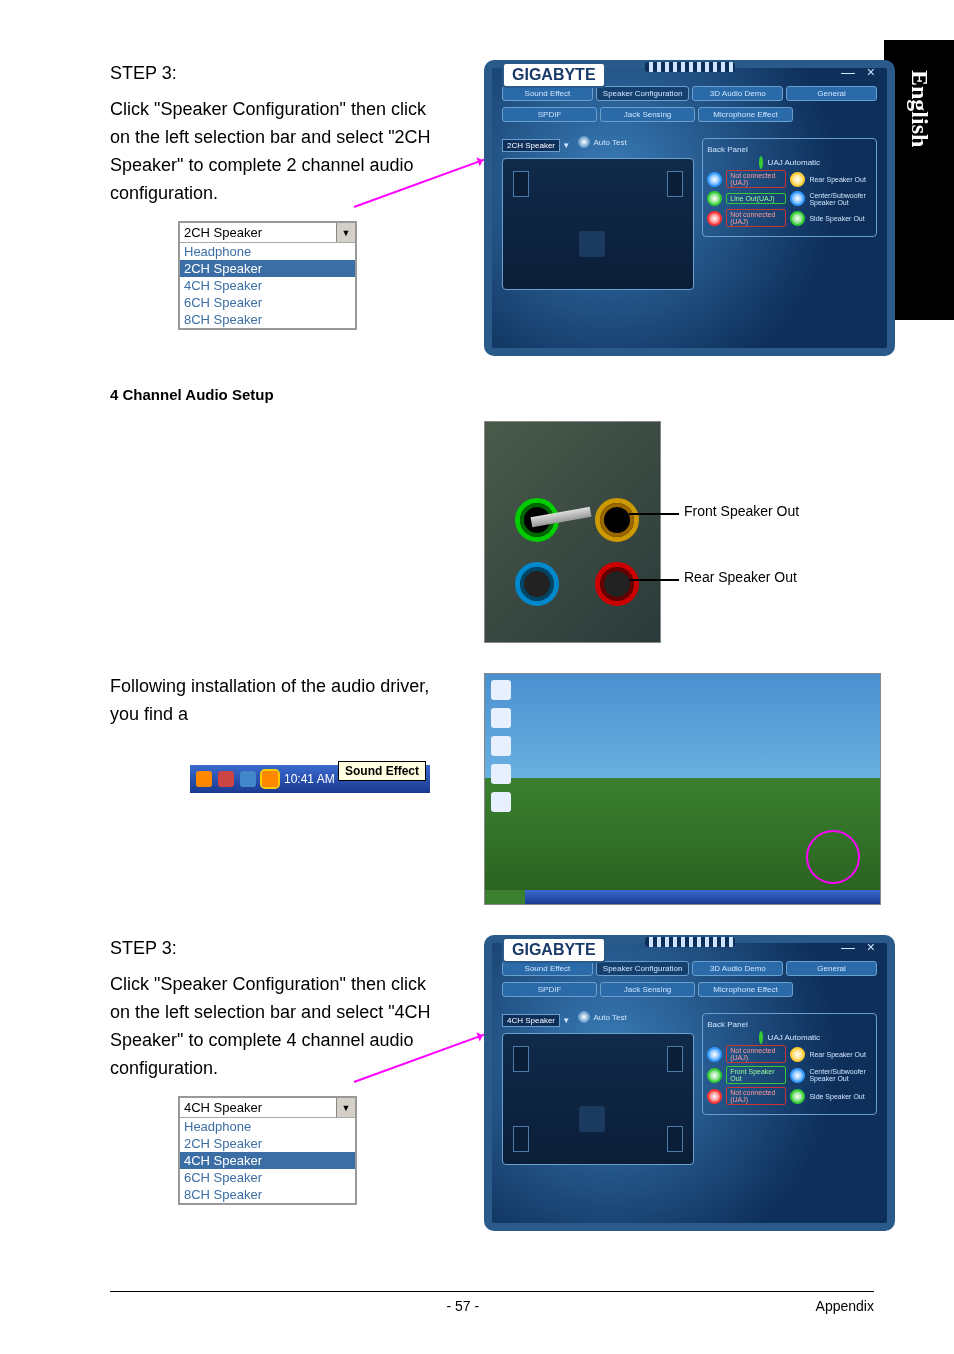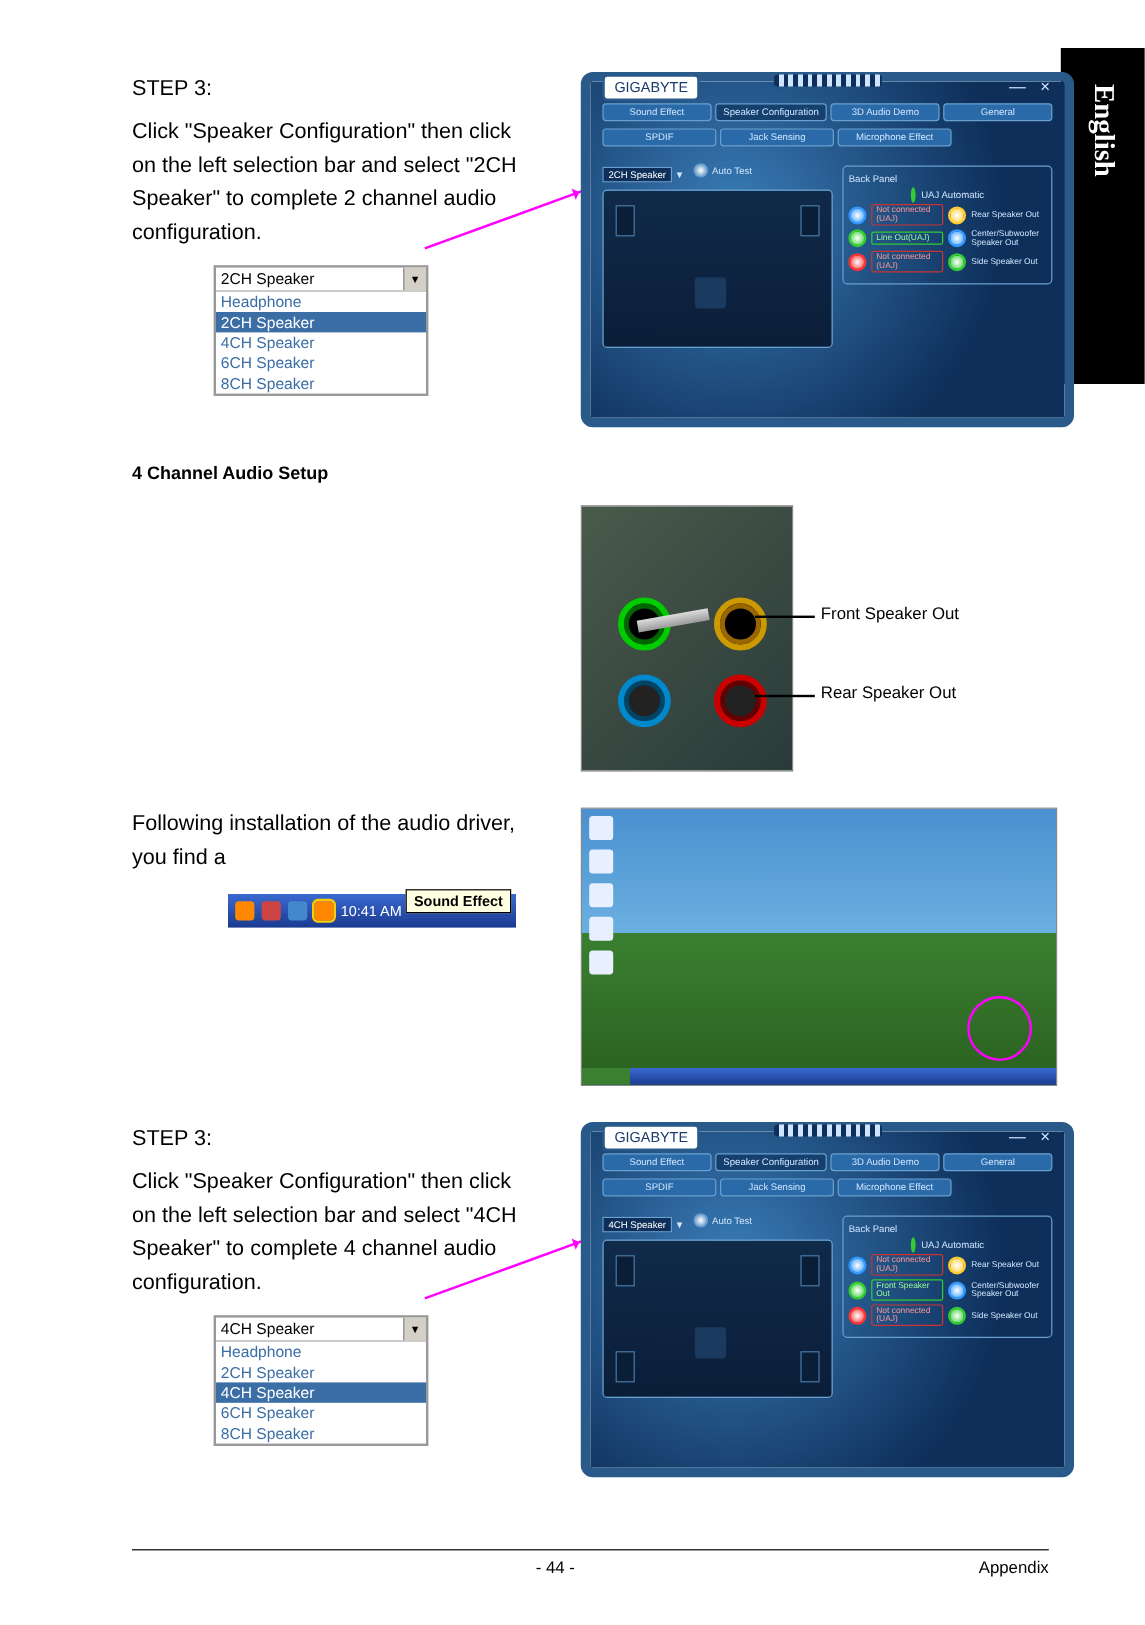--- a/index.html
+++ b/index.html
@@ -11,21 +11,21 @@
   .step{font-size:18px;line-height:1.55;margin-bottom:8px}
   h3{font-size:15px;font-weight:bold;margin:18px 0 10px 0}
   .dropdown{width:175px;border:2px solid #999;margin:14px 0 0 68px;font-family:Arial;font-size:13px;background:#fff;position:relative}
   .dropdown .sel{padding:2px 4px;border-bottom:1px solid #aaa;position:relative}
   .dropdown .arrow{position:absolute;right:0;top:0;bottom:0;width:18px;background:#d4d0c8;border-left:1px solid #888;display:flex;align-items:center;justify-content:center;font-size:9px}
   .dropdown .opt{padding:1px 4px;color:#3a6ea5}
   .dropdown .opt.hi{background:#3a6ea5;color:#fff}
   .app-window{border:8px solid #2a5a8a;border-radius:10px;background:radial-gradient(circle at 30% 40%,#3a7db8 0%,#0e2f5a 70%);position:relative;font-size:8px;color:#cfe5ff}
   .app-window.top{height:280px;width:395px}
   .app-window.bot{height:280px;width:395px}
-  .app-title{position:absolute;top:-6px;left:10px;background:#fff;color:#1a3a6a;font-weight:normal;font-size:12px;padding:2px 8px;border:2px solid #2a5a8a;border-radius:4px}
+  .app-title{position:absolute;top:-6px;left:10px;background:#fff;color:#1a3a6a;font-weight:bold;font-size:16px;padding:2px 8px;border:2px solid #2a5a8a;border-radius:4px}
   .app-close{position:absolute;top:-4px;right:8px;color:#cfe5ff;font-size:14px;letter-spacing:4px}
   .app-grip{position:absolute;top:-6px;left:50%;transform:translateX(-50%);width:90px;height:10px;background:repeating-linear-gradient(90deg,#0e2f5a 0 4px,#cfe5ff 4px 8px);border-radius:3px}
   .tabs{display:flex;flex-wrap:wrap;gap:3px;padding:18px 10px 6px 10px}
   .tab{background:#2a6aa8;border:1px solid #6aa0d0;border-radius:3px;padding:2px 6px;font-size:8px;text-align:center;flex:1;white-space:nowrap}
   .tab.active{background:#15406e}
   .cfg-area{display:flex;gap:8px;margin:8px 10px 10px 10px}
   .cfg-left{flex:1.1}
   .cfg-right{flex:1;color:#cfe5ff}
   .drop-inset{background:#0e2f5a;border:1px solid #6aa0d0;padding:1px 4px;display:inline-block;font-size:8px;color:#fff}
   .auto{display:inline-flex;align-items:center;gap:3px;margin-left:6px;font-size:8px}
@@ -49,21 +49,21 @@
   .conn-photo .port{position:absolute;width:34px;height:34px;border-radius:50%;border:5px solid}
   .conn-photo .p-g{border-color:#0c0;background:#000;left:30px;top:76px;box-shadow:inset 0 0 0 4px #060}
   .conn-photo .p-y{border-color:#c90;background:#000;left:110px;top:76px;box-shadow:inset 0 0 0 4px #960}
   .conn-photo .p-b{border-color:#08c;background:#222;left:30px;top:140px;box-shadow:inset 0 0 0 4px #046}
   .conn-photo .p-r{border-color:#c00;background:#222;left:110px;top:140px;box-shadow:inset 0 0 0 4px #600}
   .plug{position:absolute;width:60px;height:10px;background:linear-gradient(#ddd,#999);left:46px;top:90px;transform:rotate(-10deg)}
   .callout{position:absolute;height:2px;background:#000}
   .callout-lab{font-size:14px}
   .taskbar{width:240px;margin:12px 0 0 80px;position:relative}
   .tb-tip{position:absolute;top:-4px;right:4px;background:#ffffe1;border:1px solid #000;padding:2px 6px;font-size:12px;font-weight:bold}
-  .tb-bar{margin-top:16px;height:28px;background:linear-gradient(#3a6ad0,#1a3a90);display:flex;align-items:center;padding:0 6px;gap:6px;color:#fff;font-size:12px}
+  .tb-bar{margin-top:36px;height:28px;background:linear-gradient(#3a6ad0,#1a3a90);display:flex;align-items:center;padding:0 6px;gap:6px;color:#fff;font-size:12px}
   .tb-bar .ic{width:16px;height:16px;border-radius:3px}
   .tb-bar .hi{outline:2px solid #fc0}
   .desktop{width:395px;height:230px;background:linear-gradient(#4a90d0 0%,#6ab0e0 45%,#3a8030 45%,#2a6020 100%);border:1px solid #888;position:relative}
   .desktop .dcirc{position:absolute;right:20px;bottom:20px;width:50px;height:50px;border:2px solid #f0f;border-radius:50%}
   .desktop .dicons{position:absolute;left:6px;top:6px;display:flex;flex-direction:column;gap:8px}
   .desktop .di{width:20px;height:20px;background:#e8f0ff;border-radius:3px}
   .desktop .dtb{position:absolute;left:0;right:0;bottom:0;height:14px;background:linear-gradient(#3a6ad0,#1a3a90)}
   .desktop .dstart{position:absolute;left:0;bottom:0;width:40px;height:14px;background:#3a8030}
   .arrowline{position:absolute;background:#f0f;height:2px;transform-origin:left center}
   .arrowline::after{content:"";position:absolute;right:-2px;top:-4px;border:5px solid transparent;border-left-color:#f0f}
@@ -282,16 +282,16 @@
             </div>
           </div>
         </div>
       </div>
     </div>
     <div class="clear"></div>
   </div>
 
   <div class="footer">
     <span></span>
-    <span>- 44 -</span>
+    <span>- 57 -</span>
     <span>Appendix</span>
   </div>
 </div>
 
 </body></html>

